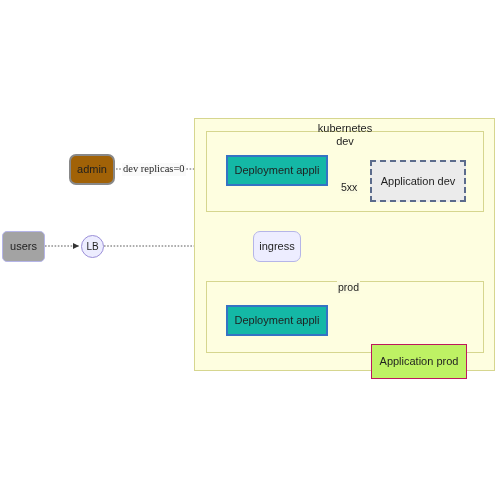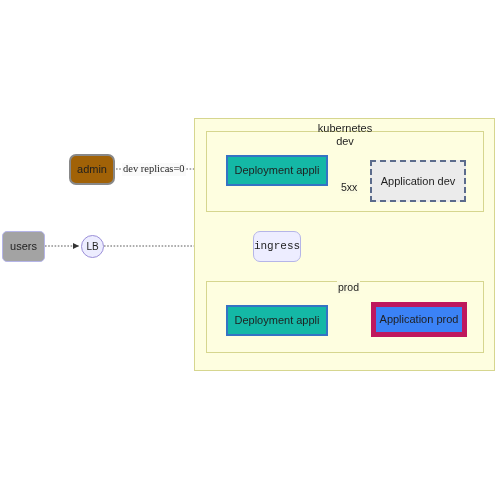--- a/index.html
+++ b/index.html
@@ -76,22 +76,23 @@
   }
   .n-deploy {
     background: #14b8a6;
     border: 2px solid #3573c4;
   }
   .n-appdev {
     background: #ebebeb;
     border: 2px dashed #5b6b8c;
   }
   .n-appprod {
-    background: #3b82f6;
-    border: 5px solid #be185d;
+    background: #bef264;
+    border: 1px solid #be185d;
+    margin-top: 42px;
   }
   .edge-label {
     position: absolute;
     font-size: 10.5px;
     color: #1f1f1f;
     background: #f4f4ec;
     padding: 0 1px;
     white-space: nowrap;
     line-height: 1.2;
   }
@@ -138,21 +139,21 @@
 </div>
 
 <div class="node n-users" style="left:2px; top:231px; width:43px; height:31px;">
   <span>users</span>
 </div>
 
 <div class="node n-lb" style="left:81px; top:235px; width:23px; height:23px;">
   <span>LB</span>
 </div>
 
-<div class="node n-ingress" style="left:253px; top:231px; width:48px; height:31px;font-family:Liberation Mono, monospace;">
+<div class="node n-ingress" style="left:253px; top:231px; width:48px; height:31px;">
   <span>ingress</span>
 </div>
 
 <div class="node n-deploy" style="left:226px; top:155px; width:102px; height:31px;">
   <span>Deployment appli</span>
 </div>
 
 <div class="node n-appdev" style="left:370px; top:160px; width:96px; height:42px;">
   <span>Application dev</span>
 </div>

